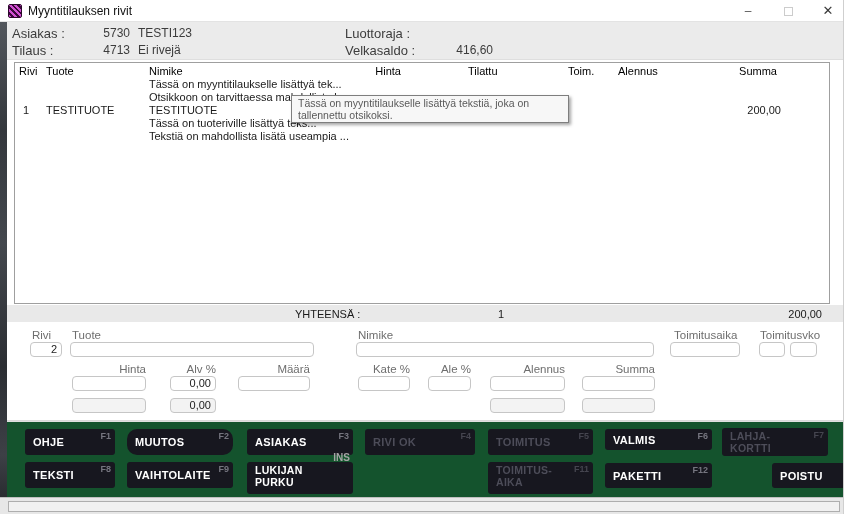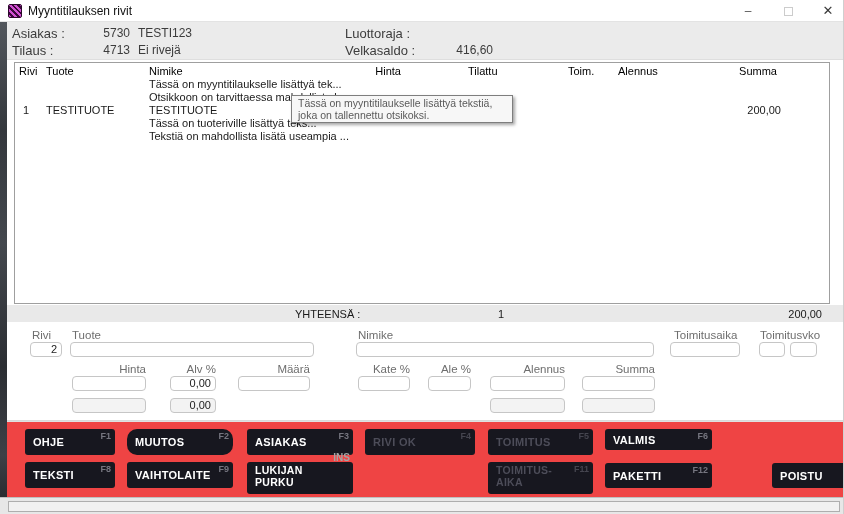--- a/index.html
+++ b/index.html
@@ -25,36 +25,36 @@
   .header-panel{position:absolute;left:7px;top:22px;width:837px;height:38px;background:#ebebeb;border-bottom:1px solid #dedede;}
   .hp-label{position:absolute;font-size:13px;color:#3c3c3c;}
   .hp-value{position:absolute;font-size:12px;color:#3c3c3c;}
 
   
   .grid{position:absolute;left:14px;top:62px;width:816px;height:242px;background:#ffffff;border:1px solid #9f9f9f;font-size:11px;color:#000;}
   .grid .hdr{position:absolute;top:2px;white-space:nowrap;}
   .cellline{position:absolute;white-space:nowrap;color:#1a1a1a;}
 
   
-  .tooltip{position:absolute;left:291px;top:95px;width:222px;height:28px;background:#f7f7f7;border:1px solid #7e7e7e;
+  .tooltip{position:absolute;left:291px;top:95px;width:278px;height:28px;background:#f7f7f7;border:1px solid #7e7e7e;
     box-shadow:2px 2px 3px rgba(0,0,0,0.35);font-size:10.5px;color:#5a5a5a;padding:2px 6px;line-height:11.5px;z-index:5;}
 
   
   .totals{position:absolute;left:7px;top:305px;width:837px;height:17px;background:#e9e9e9;font-size:11px;color:#1a1a1a;}
   .totals span{position:absolute;top:3px;white-space:nowrap;}
 
   
   .form{position:absolute;left:7px;top:322px;width:837px;height:99px;background:#ffffff;border-bottom:1px solid #d9d9d9;}
   .f-label{position:absolute;font-size:11.5px;color:#6e6e6e;white-space:nowrap;}
   .f-input{position:absolute;height:15px;border:1px solid #c6c6c6;border-radius:4px;background:#ffffff;
     font-size:11px;color:#222;padding:0 4px;text-align:right;line-height:13px;}
   .f-input.ro{background:#f3f3f3;}
 
   
-  .btnzone{position:absolute;left:7px;top:421px;width:837px;height:76px;background:#ef4444;border-top:1px solid #e0e0e0;}
+  .btnzone{position:absolute;left:7px;top:421px;width:837px;height:76px;background:#14532d;border-top:1px solid #e0e0e0;}
   .kbtn{position:absolute;background:#17171f;border-radius:3px;color:#ffffff;font-weight:bold;
     font-size:11px;letter-spacing:.3px;padding:0 6px 0 8px;display:flex;align-items:center;cursor:pointer;}
   .kbtn .sc{position:absolute;top:2px;right:4px;font-size:9px;font-weight:bold;color:#75757f;letter-spacing:0;}
   .kbtn.dim{color:#4d4d59;}
   .kbtn.dim .sc{color:#45454f;}
   .kbtn.twolines{font-size:10.5px;line-height:11.5px;align-items:flex-start;padding-top:3px;}
   .kbtn .sc.outside{top:-10px;right:3px;color:#a5a5a5;font-size:10px;}
 
   
   .statusbar{position:absolute;left:0px;top:497px;width:844px;height:17px;background:#e7e7e7;border-top:1px solid #bfbfbf;}
@@ -171,20 +171,24 @@
       <span class="sc">F4</span>
     </div>
     <div class="kbtn dim" style="left:481px;top:7px;width:105px;height:26px;">
       <span>TOIMITUS</span>
       <span class="sc">F5</span>
     </div>
     <div class="kbtn" style="left:598px;top:7px;width:107px;height:21px;">
       <span>VALMIS</span>
       <span class="sc">F6</span>
     </div>
+    <div class="kbtn dim twolines" style="left:715px;top:6px;width:106px;height:28px;">
+      <span style="width:62px;">LAHJA-KORTTI</span>
+      <span class="sc">F7</span>
+    </div>
 
     <div class="kbtn" style="left:18px;top:40px;width:90px;height:26px;">
       <span>TEKSTI</span>
       <span class="sc">F8</span>
     </div>
     <div class="kbtn" style="left:120px;top:40px;width:106px;height:26px;">
       <span>VAIHTOLAITE</span>
       <span class="sc">F9</span>
     </div>
     <div class="kbtn twolines" style="left:240px;top:40px;width:106px;height:32px;">

